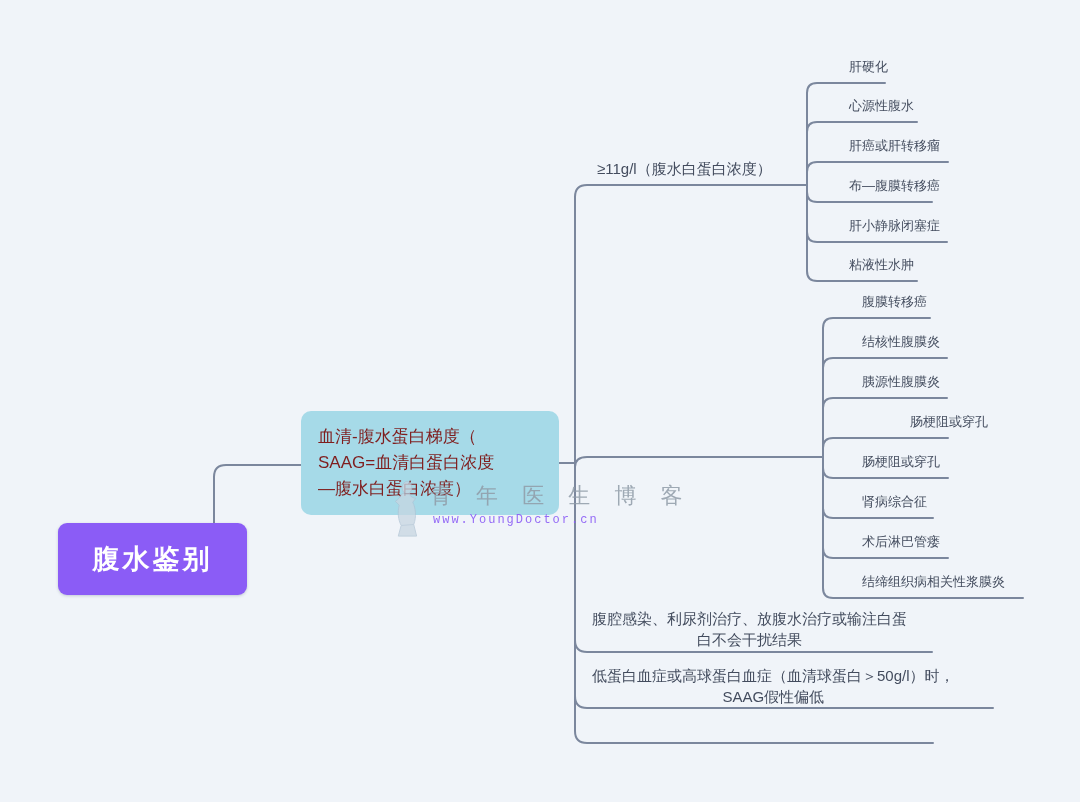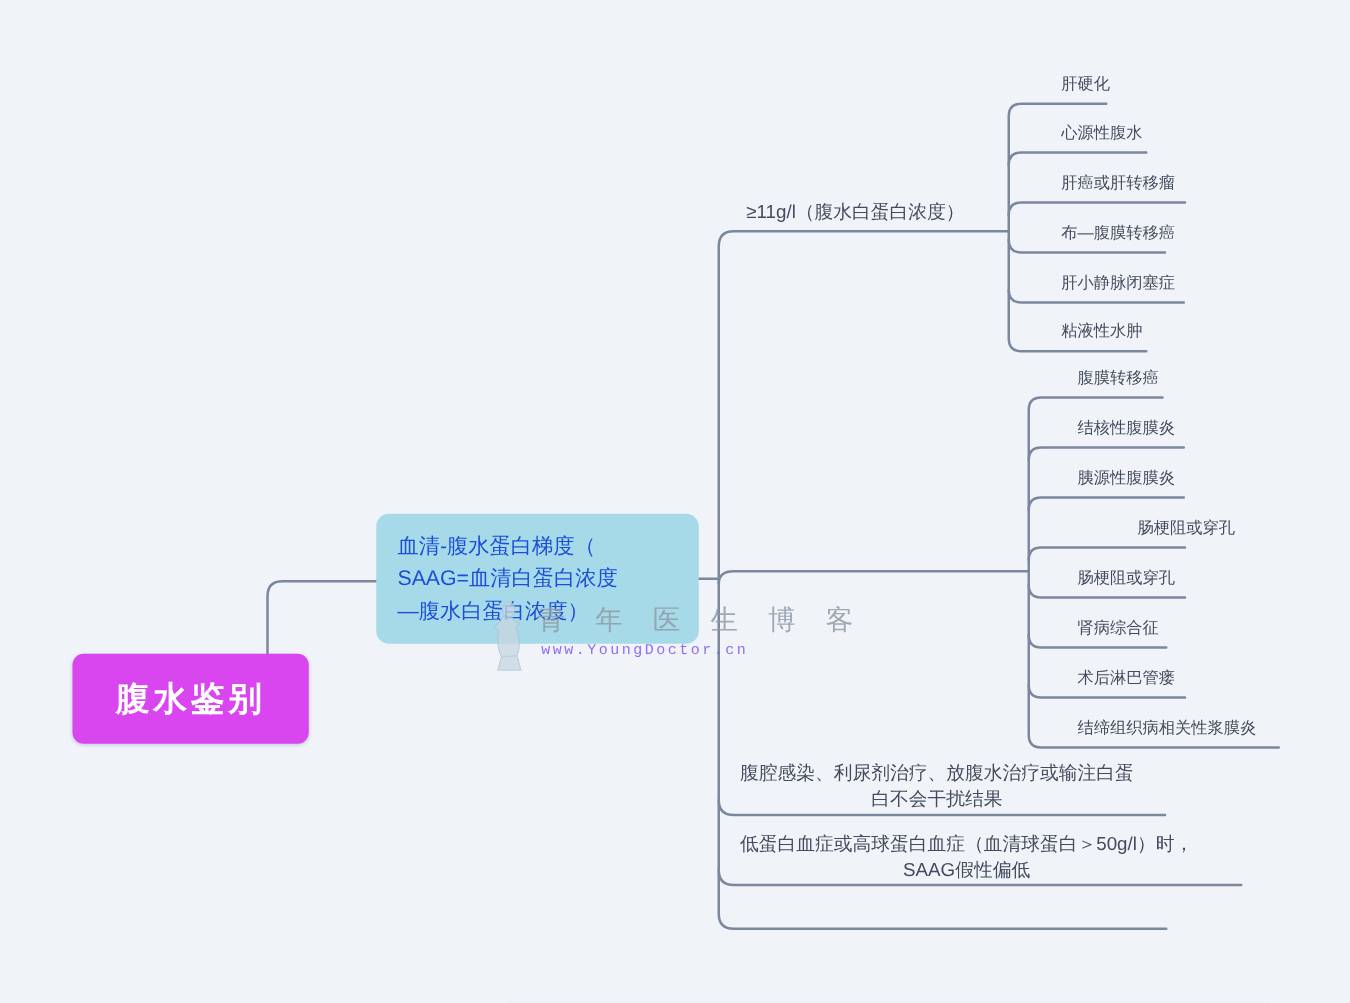--- a/index.html
+++ b/index.html
@@ -11,30 +11,30 @@
     position:relative;
     width:1080px;height:802px;
     background:#f0f4f9;
     overflow:hidden;
   }
   #edges{position:absolute;left:0;top:0;z-index:1;}
   .edge{fill:none;stroke:#7b879d;stroke-width:2;stroke-linecap:round;}
 
   .root-node{
     position:absolute;left:58px;top:523px;width:189px;height:72px;
-    background:#d946ef;border-radius:9px;
+    background:#8b5cf6;border-radius:9px;
     display:flex;align-items:center;justify-content:center;
     color:#ffffff;font-size:27px;font-weight:bold;letter-spacing:3px;
     z-index:3;box-shadow:0 1px 3px rgba(60,75,110,.25);
   }
   .topic-node{
     position:absolute;left:301px;top:411px;width:258px;height:104px;
     background:#a6dae8;border-radius:10px;
     box-sizing:border-box;padding:13px 0 0 17px;
-    color:#1d4ed8;font-size:17px;line-height:26px;
+    color:#7f1d1d;font-size:17px;line-height:26px;
     z-index:2;
   }
   .label,.leaf{
     position:absolute;white-space:nowrap;color:#434c5e;z-index:2;
   }
   .label{font-size:15px;}
   .leaf{font-size:13px;margin-left:22px;}
   .mlabel{position:absolute;white-space:nowrap;color:#434c5e;font-size:15px;line-height:21px;z-index:2;text-align:center;}
 
   .watermark-text{

